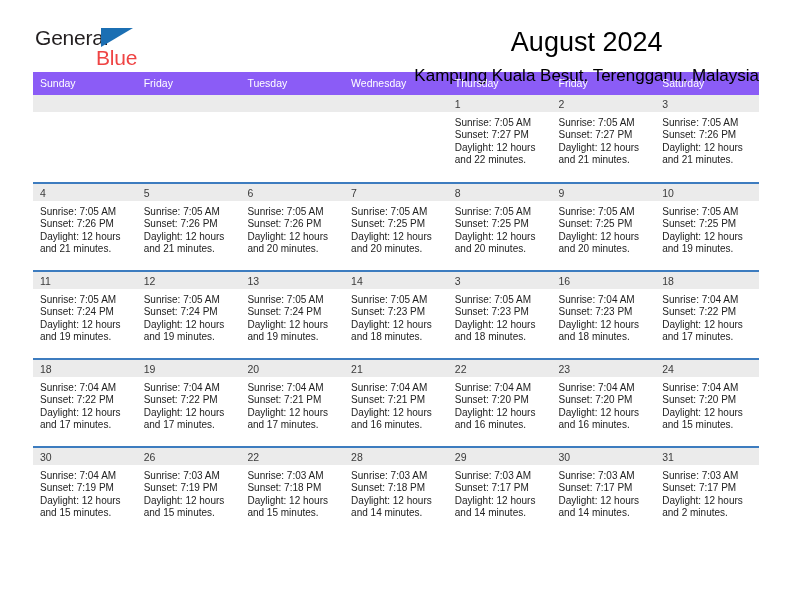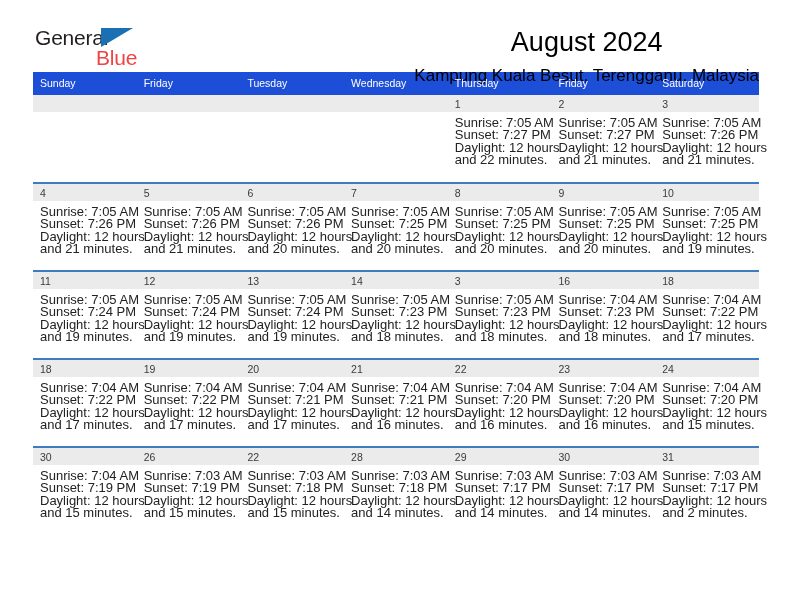--- a/index.html
+++ b/index.html
@@ -86,21 +86,21 @@
 
   
   .calendar {
     width: 726px;
     border-collapse: collapse;
     table-layout: fixed;
   }
   .calendar col { width: 103.71px; }
 
   .dow-row th {
-    background: #1d4ed8;
+    background: #8b5cf6;
     color: #ffffff;
     font-size: 10.5px;
     font-weight: 400;
     text-align: left;
     padding: 5px 0 6px 7px;
     height: 20px;
     box-sizing: border-box;
     border: none;
   }
 
@@ -124,21 +124,21 @@
     box-sizing: border-box;
     font-size: 10.5px;
     color: #3b3b3b;
     line-height: 14px;
   }
   .cell-empty .daynum-band {
     background: #ebebeb;
   }
   .cell-body {
     padding: 5px 4px 0 7px;
-    font-size: 13px;
+    font-size: 10px;
     line-height: 12.4px;
     color: #222222;
   }
   .cell-body div { white-space: nowrap; }
 </style>
 </head>
 <body>
 
 <div class="page">
 

